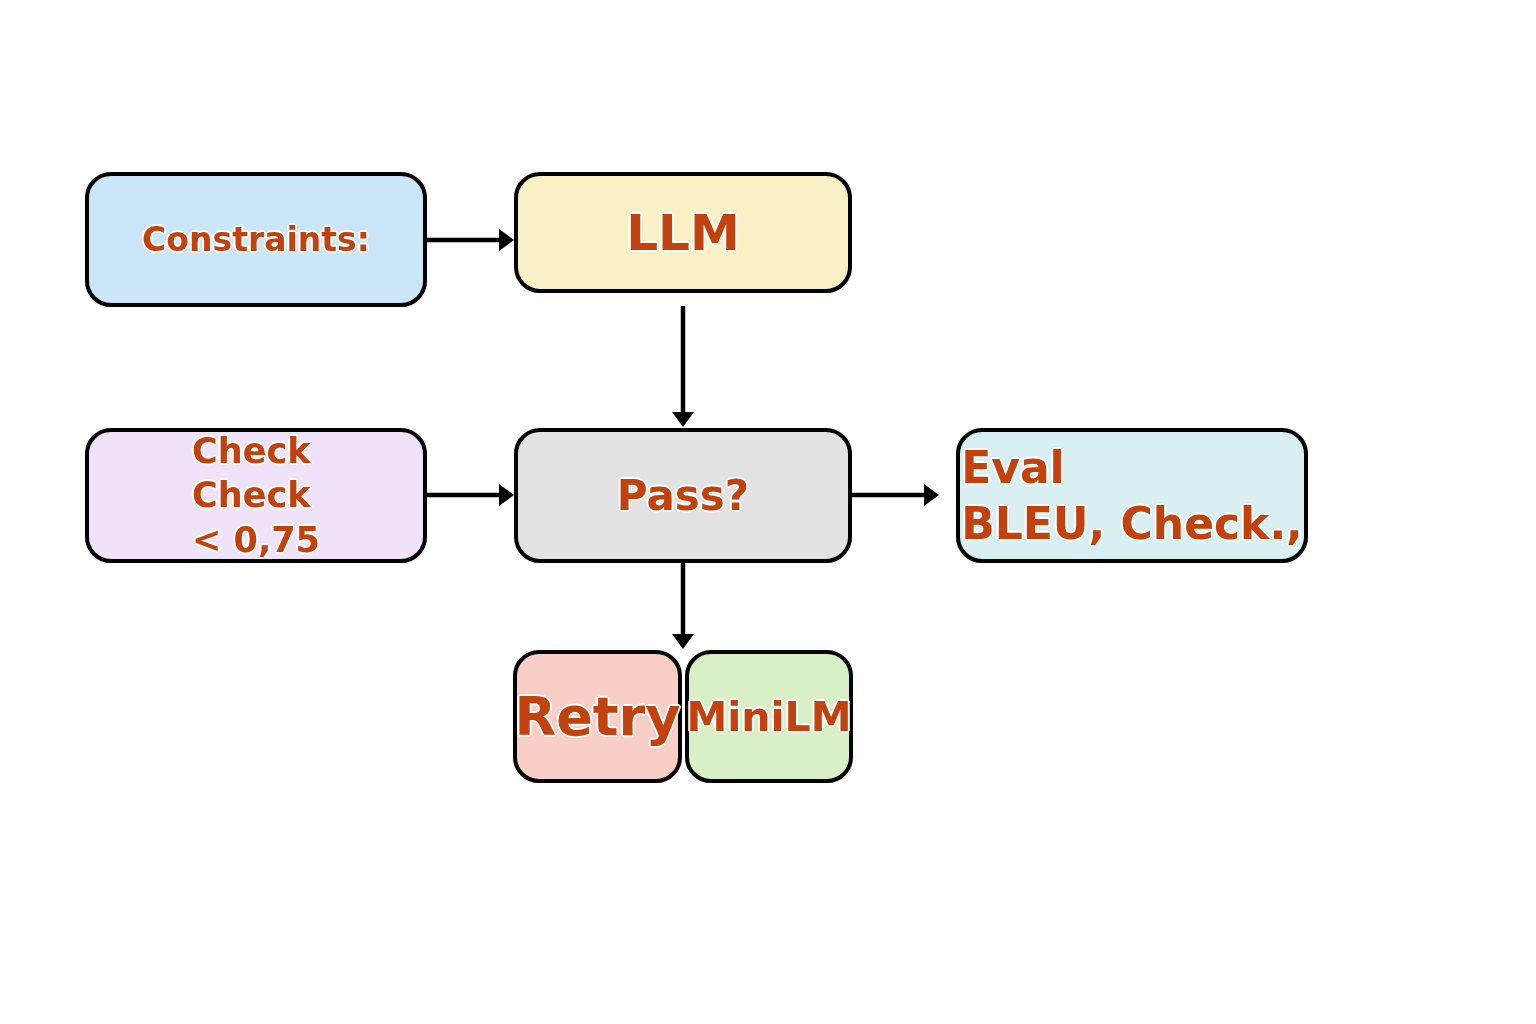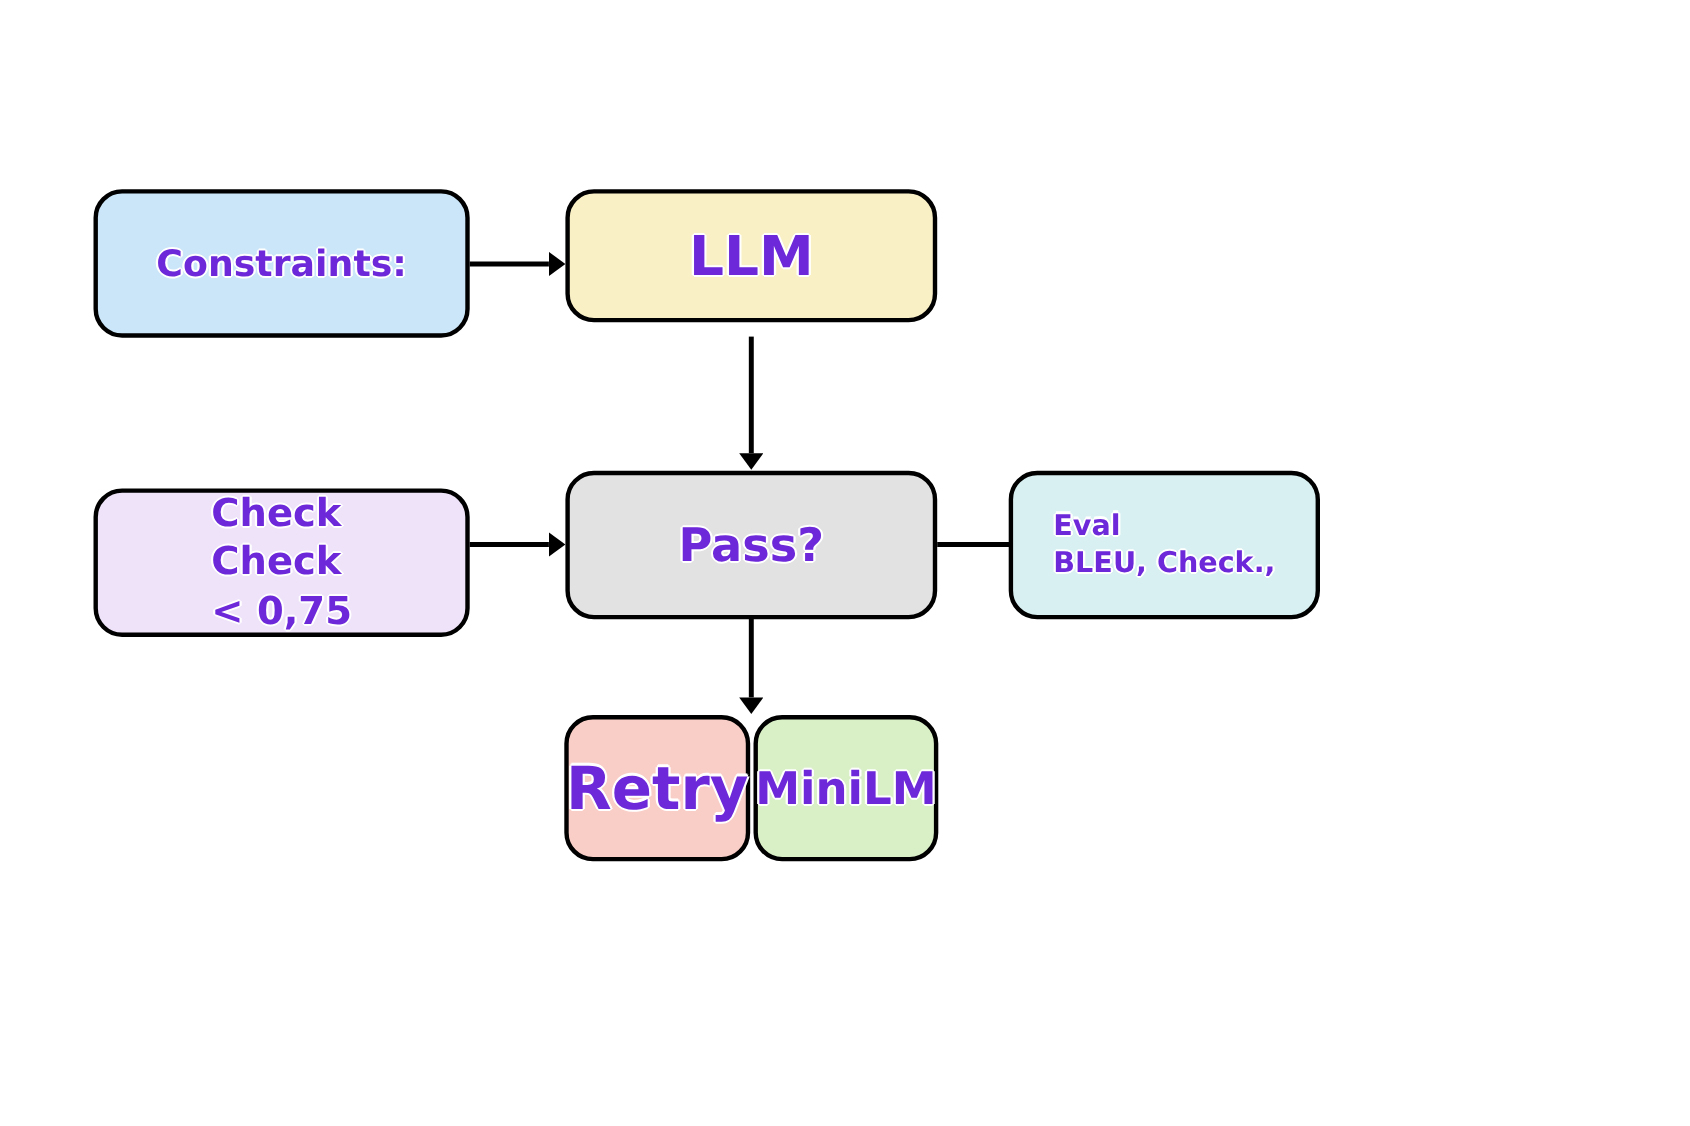--- a/index.html
+++ b/index.html
@@ -22,37 +22,37 @@
   }
   .node {
     position: absolute;
     box-sizing: border-box;
     border: 4px solid #000;
     border-radius: 26px;
     display: flex;
     align-items: center;
     justify-content: center;
     font-weight: bold;
-    color: #6d28d9;
+    color: #c2410c;
     white-space: nowrap;
     
     text-shadow:
       -2px 0 0 #fff, 2px 0 0 #fff, 0 -2px 0 #fff, 0 2px 0 #fff,
       -1px -1px 0 #fff, 1px -1px 0 #fff, -1px 1px 0 #fff, 1px 1px 0 #fff;
   }
   .node .lines {
     text-align: left;
     line-height: 1.27;
   }
   
   .n-constraints { left: 85px;  top: 172px; width: 342px; height: 135px; font-size: 33px; }
   .n-llm         { left: 514px; top: 172px; width: 338px; height: 121px; font-size: 50px; }
-  .n-check       { left: 85px;  top: 444px; width: 342px; height: 135px; font-size: 35px; }
+  .n-check       { left: 85px;  top: 428px; width: 342px; height: 135px; font-size: 35px; }
   .n-pass        { left: 514px; top: 428px; width: 338px; height: 135px; font-size: 42px; }
-  .n-eval        { left: 917px; top: 428px; width: 283px; height: 135px; font-size: 26px; }
+  .n-eval        { left: 956px; top: 428px; width: 352px; height: 135px; font-size: 44px; }
   .n-retry       { left: 513px; top: 650px; width: 169px; height: 133px; font-size: 54px; }
   .n-accept      { left: 685px; top: 650px; width: 168px; height: 133px; font-size: 41px; }
 </style>
 </head>
 <body>
 
 <div class="canvas" style="background-color: rgb(255, 255, 255);">
 
   <svg class="edges" width="1536" height="1024" viewBox="0 0 1536 1024">
     <defs>

